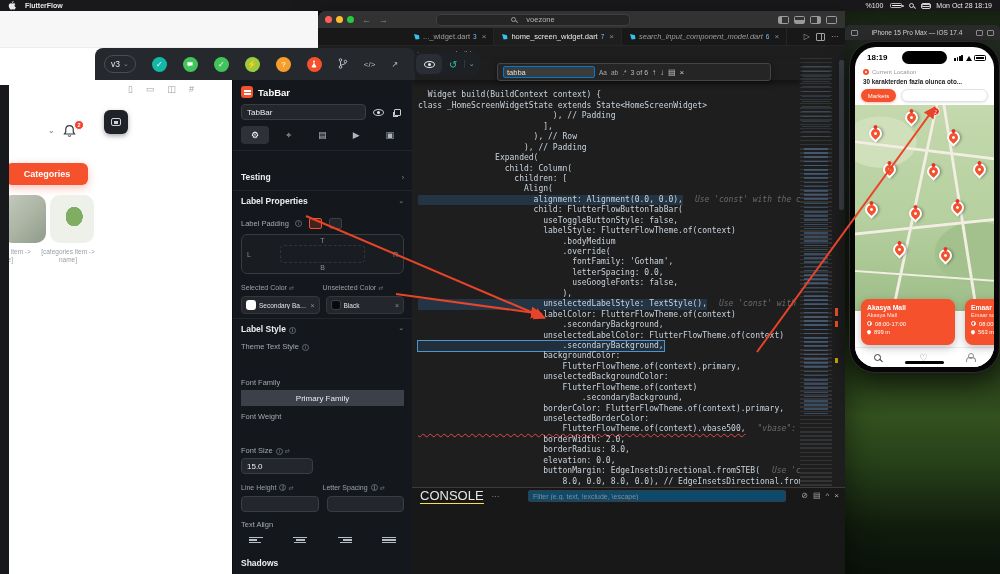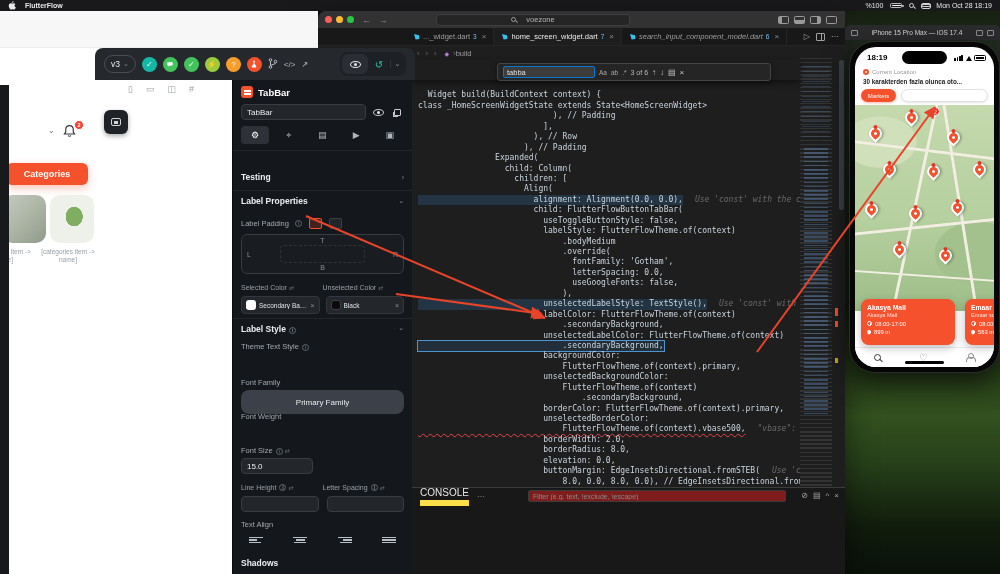--- a/index.html
+++ b/index.html
@@ -76,23 +76,23 @@
 [data-name="minimap"]{left:482px;top:47px;width:38px;height:429px;background:
 repeating-linear-gradient(180deg,rgba(96,139,193,.42) 0 1.6px,transparent 1.6px 4.2px) 4px 90px/24px 268px no-repeat,
 repeating-linear-gradient(180deg,rgba(96,139,193,.25) 0 1.4px,transparent 1.4px 5px) 2px 8px/28px 74px no-repeat,
 repeating-linear-gradient(180deg,rgba(190,200,210,.12) 0 1.4px,transparent 1.4px 4.1px) 0 0/32px 100% no-repeat}
 .mm-mark{position:absolute;width:3px;right:0}
 [data-name="vscode-scrollbar"]{left:520px;top:47px;width:7px;height:429px}
 [data-name="vscode-scrollbar"] .thumb{position:absolute;left:1px;top:2px;width:5px;height:150px;background:rgba(110,130,150,.35);border-radius:2px}
 
 [data-name="console-panel"]{left:94px;top:476px;width:433px;height:87px;background:#181818;border-top:1px solid #3c3c3c;z-index:2}
 [data-name="console-header"]{left:0;top:0;width:433px;height:16px;display:flex;align-items:center;gap:8px;padding:0 8px}
-.console-tab{font-size:10px;color:#e7e7e7;border-bottom:6px solid #fde047;line-height:14px}
+.console-tab{font-size:13px;color:#e7e7e7;border-bottom:1px solid #fde047;line-height:14px}
 .console-more{color:#8a8a8a;font-size:8px}
-[data-name="console-filter"]{position:absolute;left:116px;top:2px;width:258px;height:12px;background:#7f1d1d;border:1px solid #3c3c3c;border-radius:2px;font-size:7px;color:#969696;padding:0 4px;display:flex;align-items:center}
+[data-name="console-filter"]{position:absolute;left:116px;top:2px;width:258px;height:12px;background:#0c4a6e;border:1px solid #3c3c3c;border-radius:2px;font-size:7px;color:#969696;padding:0 4px;display:flex;align-items:center}
 [data-name="console-filter"] input::placeholder{color:#8a8a8a}
 [data-name="console-actions"]{position:absolute;right:6px;top:3px;display:flex;gap:5px;color:#a8a8a8;font-size:8px}
 [data-name="console-lines"]{position:absolute;left:6px;top:19px;right:4px;font-family:"DejaVu Sans Mono",monospace;font-size:7.5px;line-height:10.8px;white-space:pre;overflow:hidden}
 .con-line.warn{color:#e5553a}
 .con-line.errline{color:#f14c4c}
 .con-line.selrow{background:rgba(255,255,255,.08)}
 
 
 [data-name="ff-top-strip"]{left:0;top:11px;width:318px;height:37px;background:#f7f7f8;z-index:2;border-bottom:1px solid #ececee}
 [data-name="ff-canvas"]{left:0;top:48px;width:232px;height:526px;background:#fff;overflow:hidden;z-index:2}
@@ -103,21 +103,21 @@
 .storyboard-ic:after{content:"";position:absolute;left:2px;top:2px;width:4px;height:2.5px;background:#cfd4da}
 [data-name="canvas-chevron"]{left:48px;top:78px;color:#6a6f75;font-size:8px}
 [data-name="bell-icon"]{left:63px;top:76px}
 [data-name="notification-badge"]{left:74px;top:72px;width:10px;height:10px;background:#f43f2c;border:1.4px solid #fff;border-radius:50%;color:#fff;font-size:5.5px;font-weight:bold;display:flex;align-items:center;justify-content:center;z-index:2}
 [data-name="categories-chip"]{left:6px;top:115px;width:82px;height:22px;background:#f4512c;border-radius:6px;color:#fff;font-size:9px;font-weight:bold;display:flex;align-items:center;justify-content:center;box-shadow:0 3px 8px rgba(244,81,44,.35)}
 .thumb{top:147px;width:44px;height:48px;border-radius:10px}
 .thumb.t1{left:2px;background:linear-gradient(135deg,#c6cbc1,#a8b1a0 60%,#8f9a8c)}
 .thumb.t2{left:50px;background:radial-gradient(14px 16px at 55% 45%,#7fae62 0 60%,#edf1ea 62%),#f0f3ee}
 .caption{top:200px;width:64px;font-size:6.5px;line-height:8px;color:#9aa0a6;text-align:center}
 
-[data-name="ff-toolbar"]{left:95px;top:48px;width:320px;height:32px;background:#25282d;z-index:3;border-radius:8px 8px 0 0;display:flex;align-items:center;gap:6px;padding:0 9px}
+[data-name="ff-toolbar"]{left:95px;top:48px;width:320px;height:32px;background:#25282d;z-index:3;border-radius:8px 8px 0 0;display:flex;align-items:center;gap:16px;padding:0 9px}
 [data-name="version-chip"]{height:18px;padding:0 6px;border:1px solid #4a4e55;border-radius:9px;display:flex;align-items:center;gap:3px;color:#e8ebef;font-size:8.5px}
 .circ{width:15px;height:15px;border-radius:50%;display:flex;align-items:center;justify-content:center;color:#fff;font-size:8px;flex:0 0 auto}
 .c-teal{background:#14b8a6}.c-green{background:#43c35c}.c-lime{background:#9ccc3d}.c-amber{background:#f59e2c}.c-org{background:#f4512c}
 .tb-glyph{color:#b9bfc7;font-size:8px}
 [data-name="toolbar-right-group"]{margin-left:auto;background:#1d2024;border-radius:8px;height:24px;display:flex;align-items:center;padding:2px}
 [data-name="preview-eye-button"]{width:26px;height:20px;background:#2a2e34;border-radius:6px;display:flex;align-items:center;justify-content:center}
 .eye{width:11px;height:7px;border:1px solid #e6e9ed;border-radius:50%;position:relative}
 .eye:after{content:"";position:absolute;left:50%;top:50%;width:3px;height:3px;margin:-1.5px 0 0 -1.5px;background:#e6e9ed;border-radius:50%}
 [data-name="undo-button"]{width:22px;text-align:center;color:#2bc6a8;font-size:10px}
 [data-name="toolbar-caret"]{width:14px;text-align:center;color:#9aa0a6;font-size:7px;border-left:1px solid #33373d}
@@ -164,21 +164,21 @@
 .swatch{width:10px;height:10px;border-radius:3px;flex:0 0 auto}
 .sw-white{background:#fff}
 .sw-black{background:#0a0a0a;border:1px solid #3c4148}
 .chip-x{color:#8a9097;font-size:7px}
 [data-name="section-label-style"]{top:244px;display:flex;justify-content:space-between;align-items:flex-start}
 [data-name="theme-text-style-label"]{top:262px}
 [data-name="text-style-dropdown"]{top:274px;height:18px;background:#23262b;border:1px solid #33383e;border-radius:4px;display:flex;align-items:center;justify-content:space-between;padding:0 5px}
 [data-name="text-style-dropdown"] .nm{font-size:8px;font-weight:bold;color:#fff}
 [data-name="text-style-dropdown"] .dt{font-size:7px;color:#9aa1a9;display:flex;gap:3px;align-items:center}
 [data-name="font-family-label"]{top:298px}
-[data-name="font-family-button"]{top:310px;height:24px;background:#3b4049;border-radius:8px;display:flex;align-items:center;justify-content:center;font-size:8px;color:#e8ebef}
+[data-name="font-family-button"]{top:310px;height:16px;background:#3b4049;border-radius:0;display:flex;align-items:center;justify-content:center;font-size:8px;color:#e8ebef}
 [data-name="font-weight-label"]{top:332px}
 [data-name="font-weight-dropdown"]{top:344px;height:16px;background:#23262b;border:1px solid #33383e;border-radius:4px;display:flex;align-items:center;justify-content:space-between;padding:0 5px;font-size:8px;color:#e8ebef}
 [data-name="font-size-label"]{top:366px}
 [data-name="font-size-input"]{top:378px;height:16px;width:72px;background:#23262b;border:1px solid #383d44;border-radius:4px;font-size:8px;color:#eceff3;padding:0 5px;display:flex;align-items:center}
 [data-name="lh-ls-labels"]{top:404px;display:flex}
 [data-name="lh-ls-labels"] span{flex:1;font-size:7px;color:#9aa1a9;white-space:nowrap}
 [data-name="lh-ls-inputs"]{top:416px;height:16px;display:flex;gap:8px}
 .small-input{flex:1;background:#23262b;border:1px solid #383d44;border-radius:4px;height:16px}
 [data-name="text-align-label"]{top:440px}
 [data-name="text-align-row"]{top:452px;height:16px;display:flex;justify-content:space-between}

